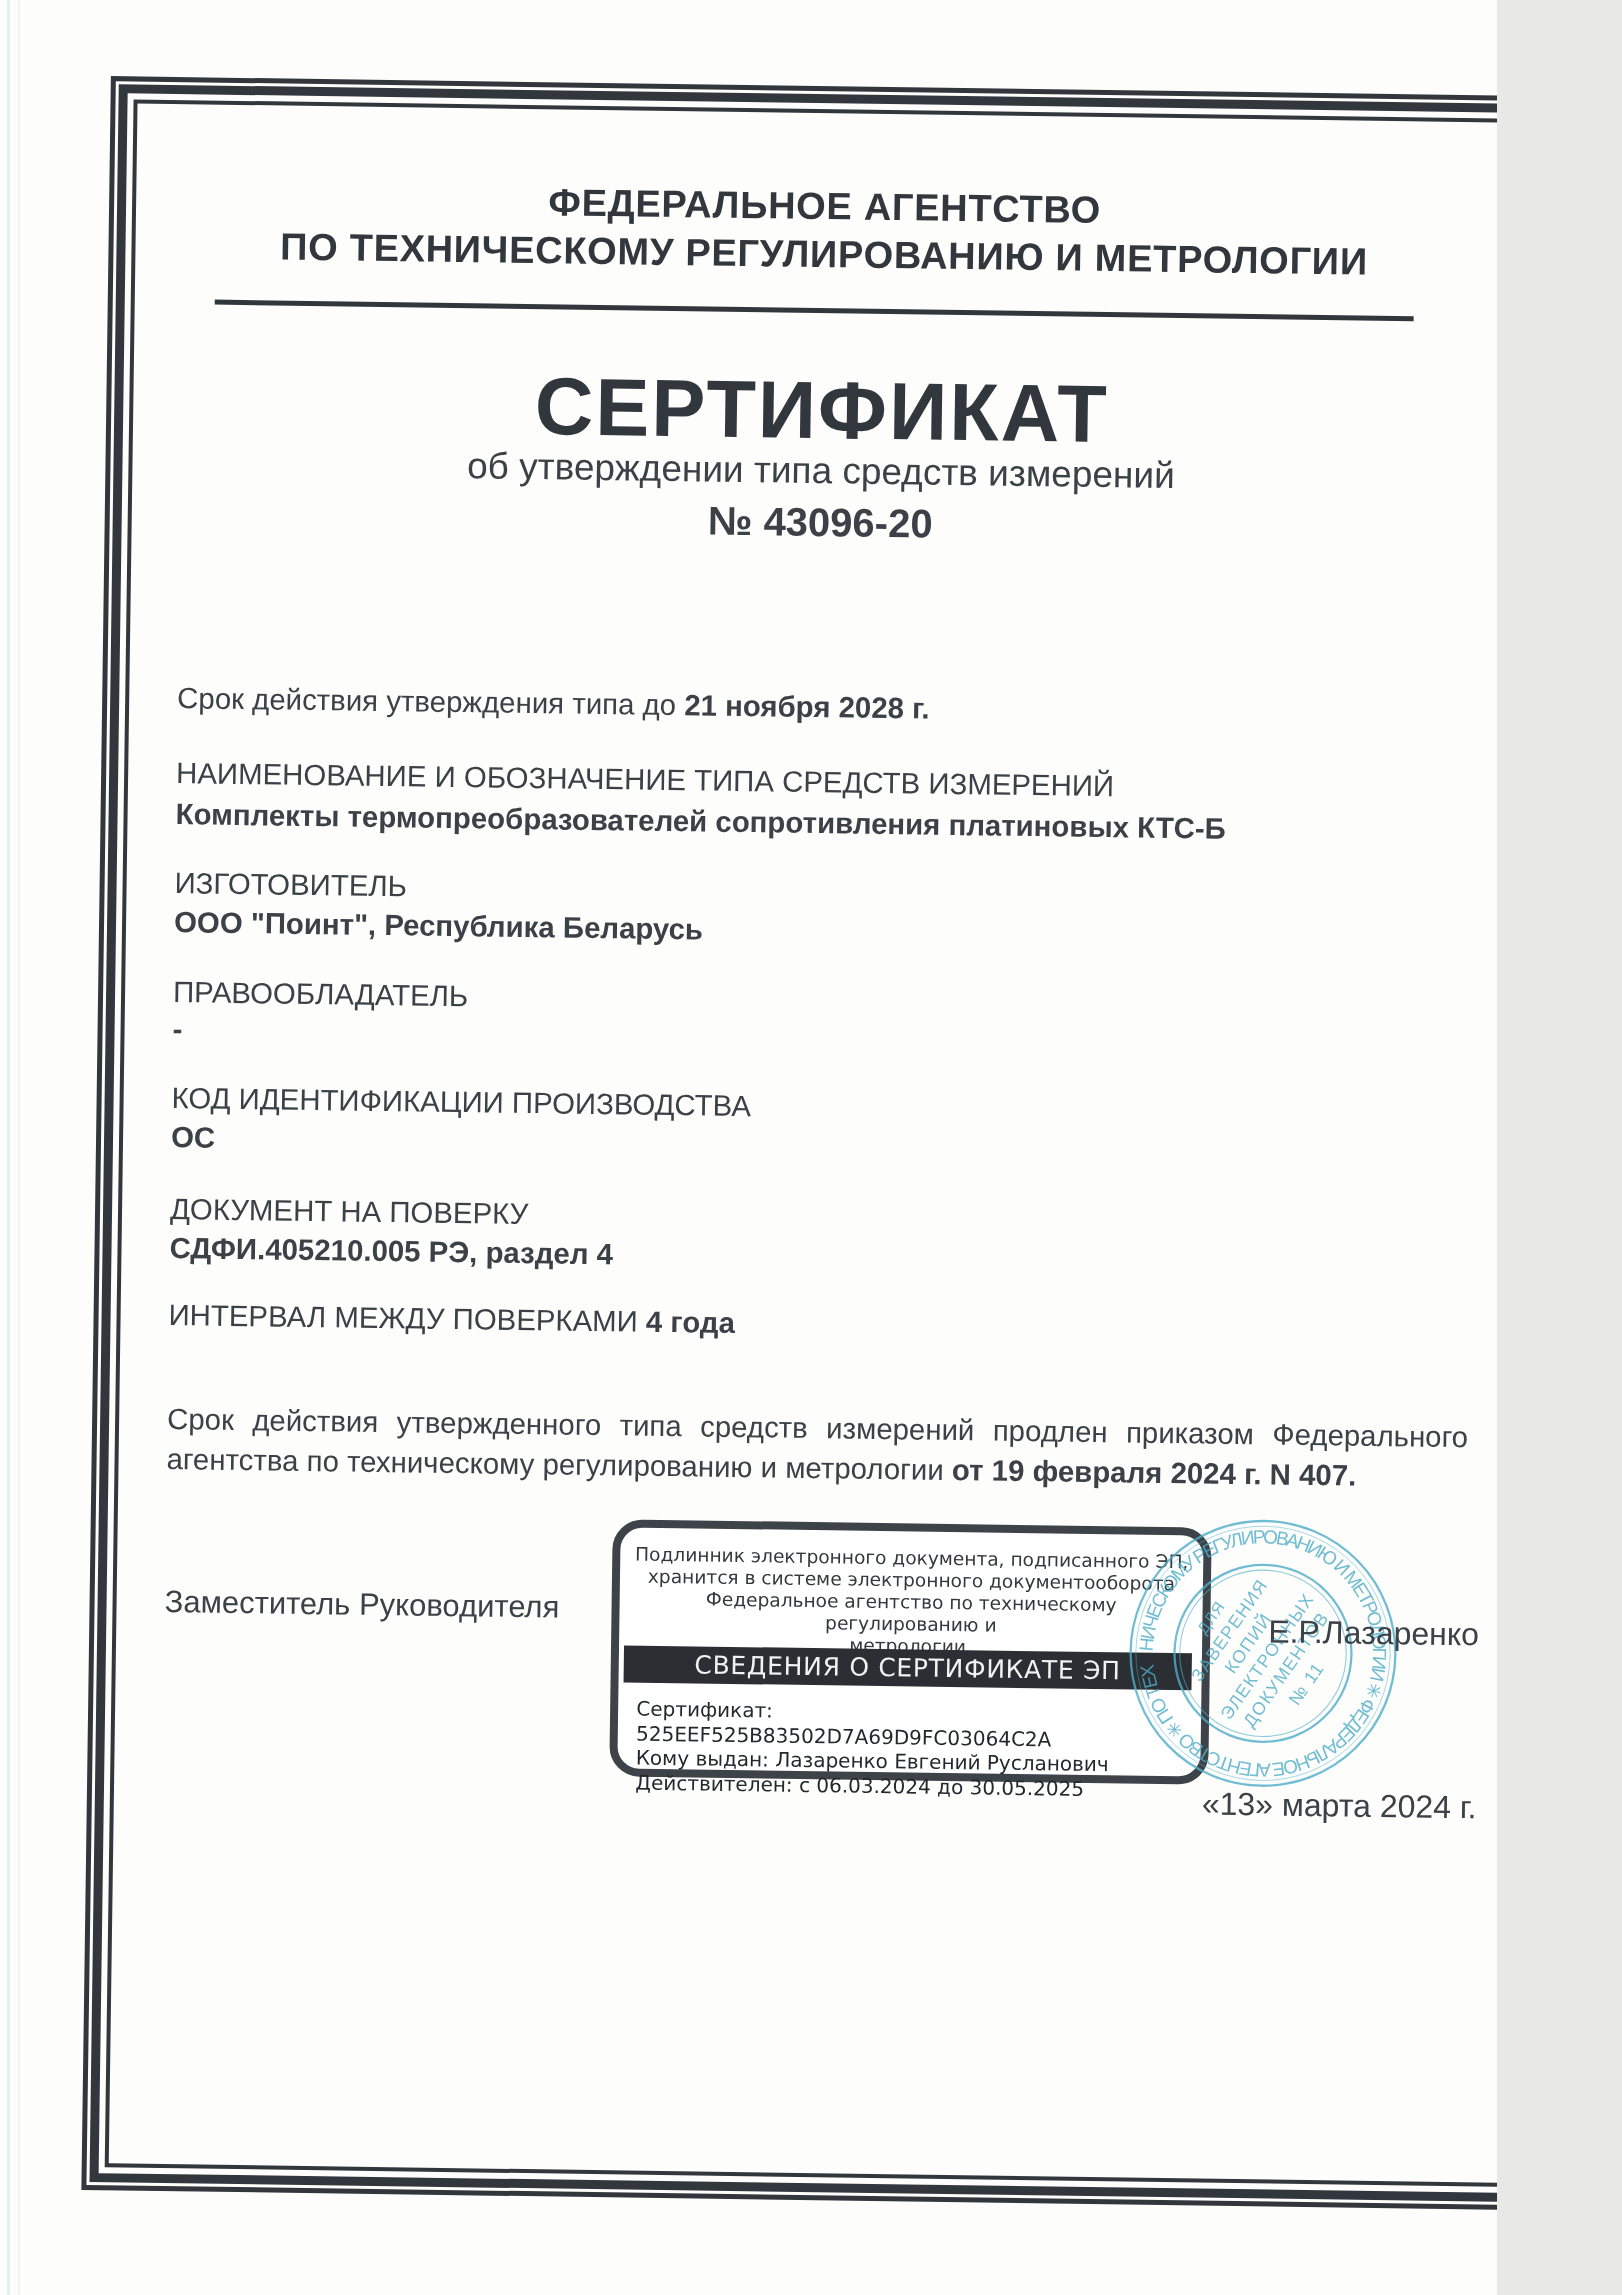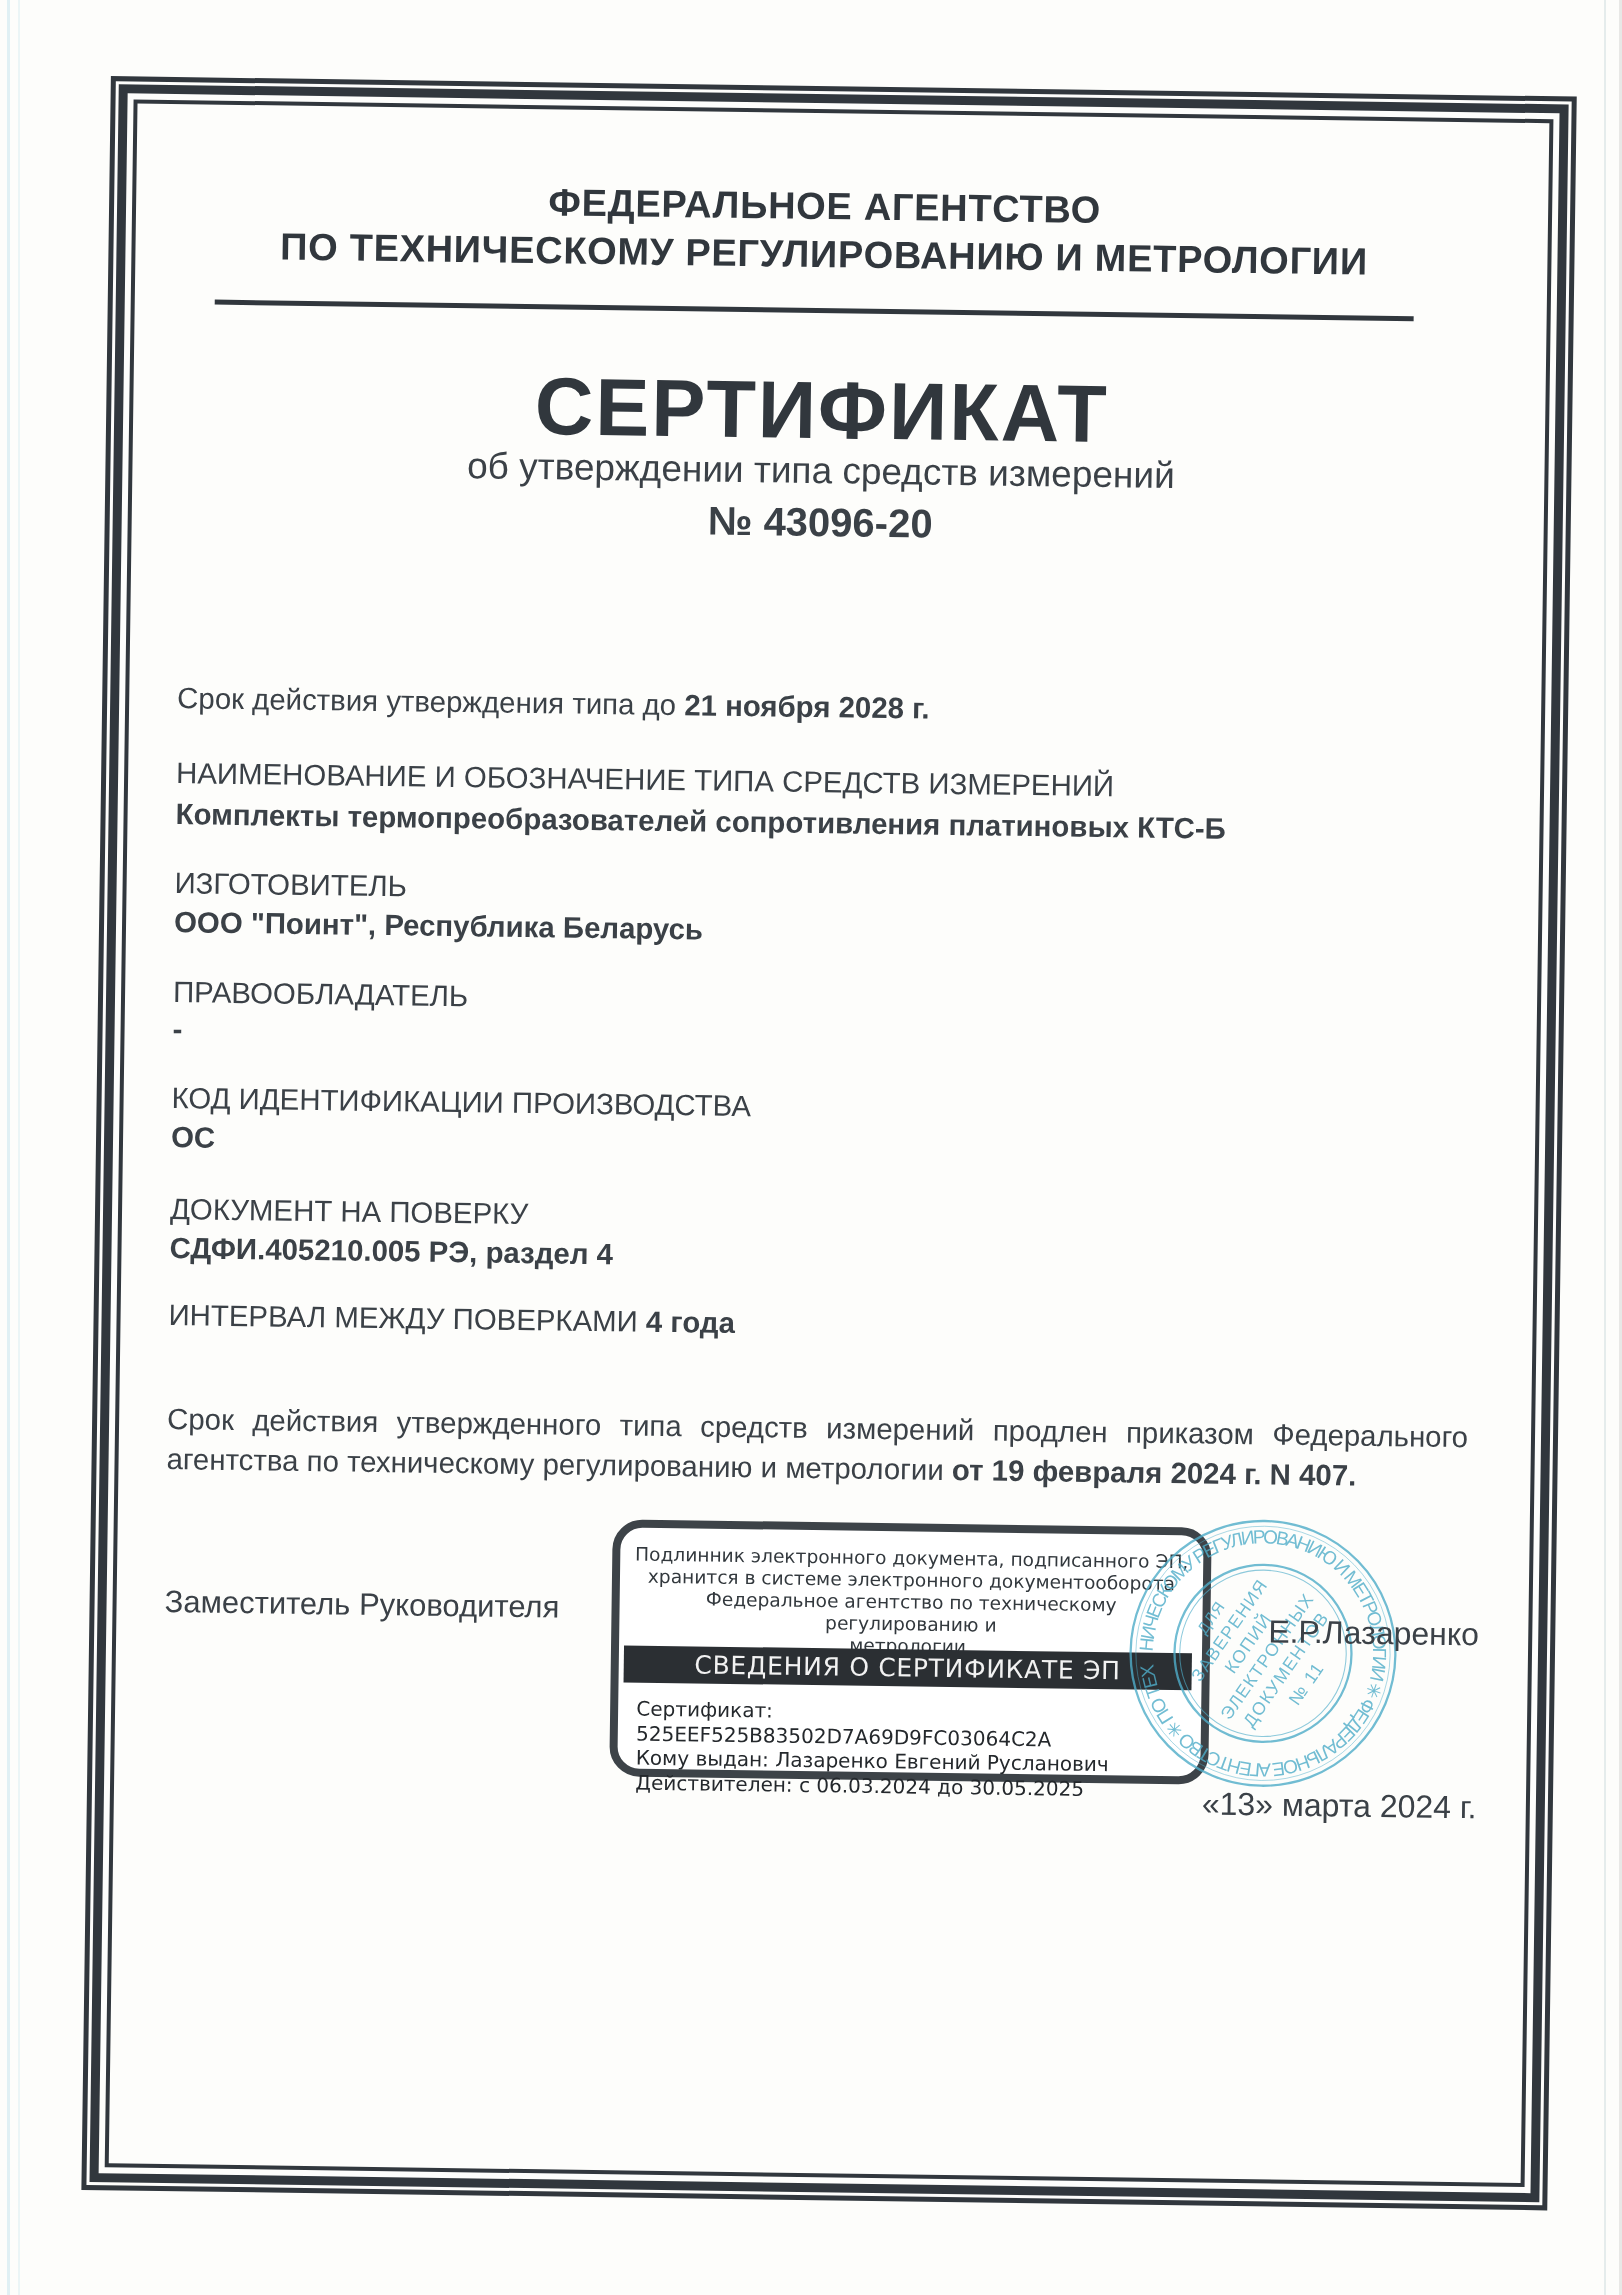--- a/index.html
+++ b/index.html
@@ -3,21 +3,21 @@
 <meta charset="utf-8">
 <style>
   :root{
     --ink:#3b4147;
     --ink-dark:#31373d;
     --frame:#31373d;
     --teal:#4fadc9;
   }
   html,body{margin:0;padding:0;background:#e8e8e6;}
   .page{
-    position:relative;width:1619px;height:2295px;overflow:hidden;
+    position:relative;width:1497px;height:2295px;overflow:hidden;
     background:#fdfdfb;
     font-family:"Liberation Sans", sans-serif;
     color:var(--ink);
   }
   
   .stripe{position:absolute;top:0;bottom:0;width:3.9px;background:rgba(150,210,225,.28);}
   .stripe.s1{left:6.5px;}
   .stripe.s2{left:18.3px;width:2px;opacity:.6;}
   .stripe.s3{left:1604px;width:2px;background:rgba(120,160,170,.18);}
 

